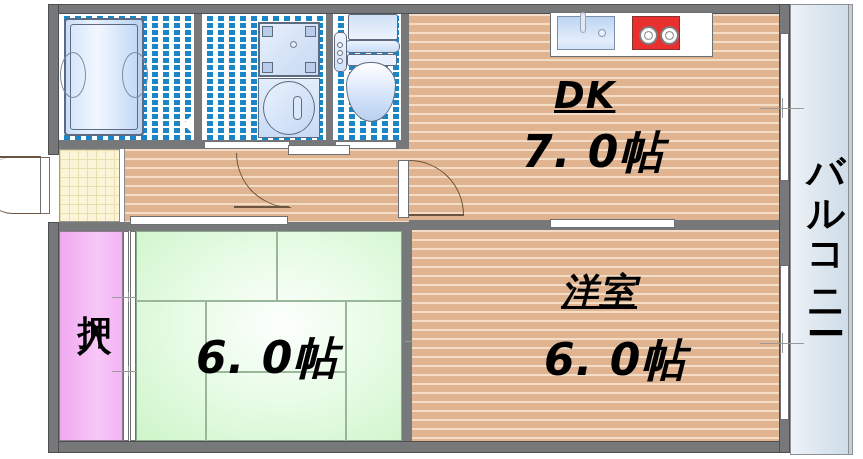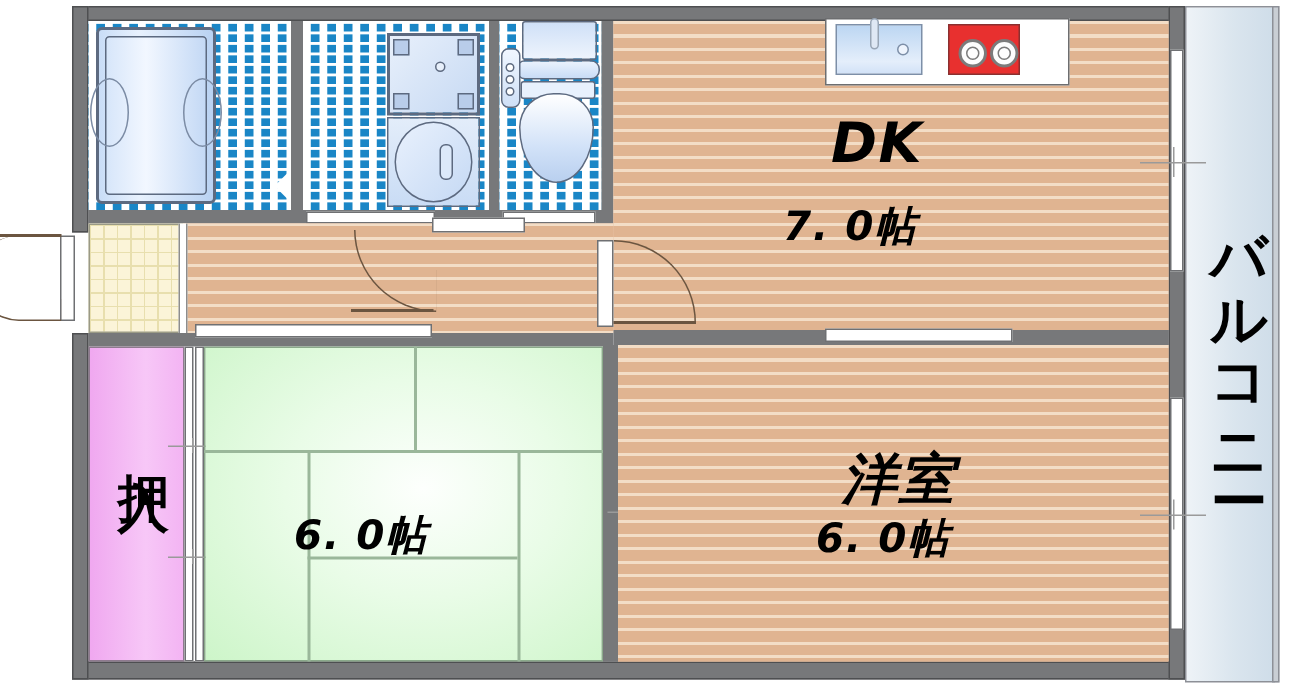--- a/index.html
+++ b/index.html
@@ -115,22 +115,22 @@
     position:absolute;color:#000000;font-weight:bold;
     font-style:italic;white-space:nowrap;
     font-family:"DejaVu Sans","Liberation Sans",sans-serif;
     letter-spacing:1px;
   }
   .label-v{
     position:absolute;color:#000;font-weight:bold;
     writing-mode:vertical-rl;text-orientation:upright;
     font-family:"DejaVu Sans","Liberation Sans",sans-serif;
   }
-  .rm-name{font-size:37px;line-height:40px;}
-  .rm-area{font-size:27px;line-height:40px;text-align:right;}
+  .rm-name{font-size:37px;line-height:40px;text-decoration:underline;}
+  .rm-area{font-size:44px;line-height:40px;text-align:right;}
 
   .tat-line{position:absolute;background:#9ab79a;}
 </style>
 </head>
 <body>
 
 <div id="plan">
 
   <div class="abs balcony" style="left:790px;top:4px;width:60px;height:451px;"></div>
   <div class="abs label-v" style="left:800px;top:128px;font-size:38px;letter-spacing:3px;">バルコニー</div>
@@ -263,21 +263,21 @@
   <div class="tat-line" style="left:205px;top:371px;width:140px;height:1.5px;"></div>
   <div class="tat-line" style="left:345px;top:300px;width:1.5px;height:141px;"></div>
 
   <div class="abs label rm-area" style="left:196px;top:338px;">6. 0帖</div>
 
   <div class="abs wall-thin" style="left:402px;top:230px;width:10px;height:211px;"></div>
   <div class="abs slider-v" style="left:429px;top:275px;width:9px;height:126px;"></div>
   <div class="abs xmark" style="left:405px;top:336px;width:40px;height:10px;"></div>
 
   <div class="abs wood" style="left:412px;top:230px;width:367px;height:211px;"></div>
-  <div class="abs label rm-name" style="left:561px;top:300px;">洋室</div>
+  <div class="abs label rm-name" style="left:561px;top:272px;">洋室</div>
   <div class="abs label rm-area" style="left:544px;top:340px;">6. 0帖</div>
 
   <div class="abs slider-v" style="left:780px;top:265px;width:9px;height:155px;"></div>
   <div class="abs xmark" style="left:760px;top:333px;width:44px;height:20px;"></div>
 
   <div class="abs" style="left:848px;top:4px;width:5px;height:451px;background:#c9ced4;border:1px solid #8d9097;"></div>
 
 </div>
 
 </body></html>

